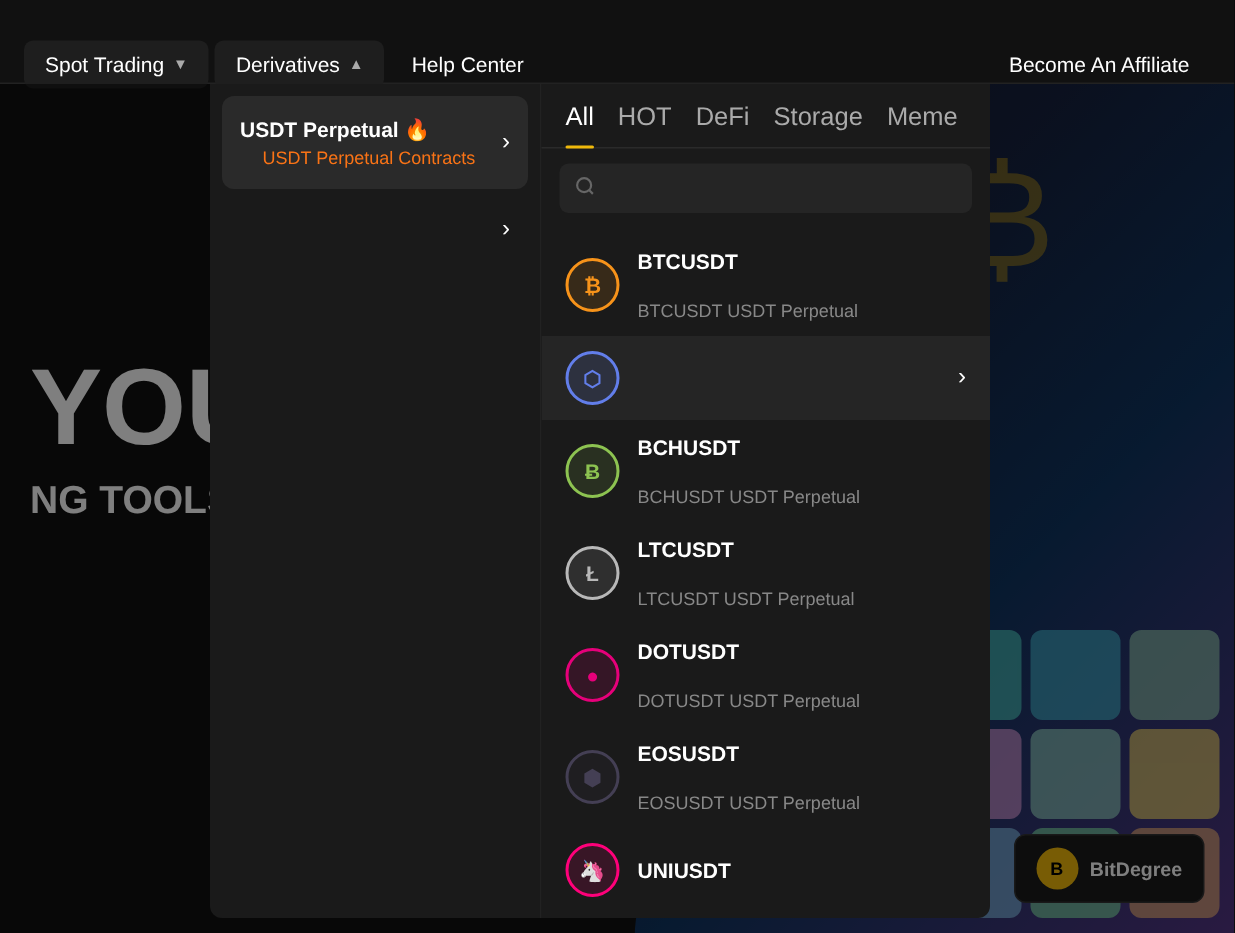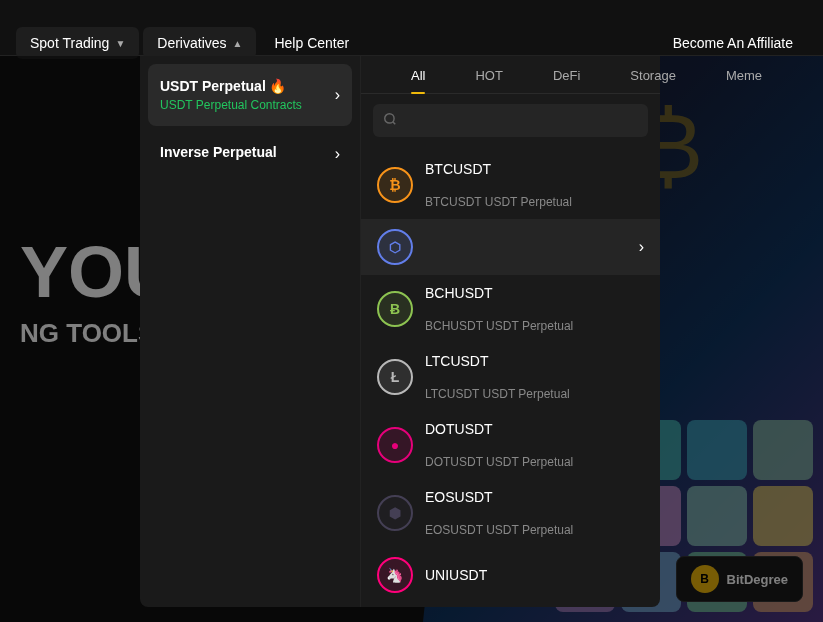--- a/index.html
+++ b/index.html
@@ -77,22 +77,23 @@
     .left-item-title {
       color: #fff;
       font-size: 14px;
       font-weight: 600;
       display: flex;
       align-items: center;
       gap: 6px;
       margin-bottom: 4px;
     }
     .left-item-sub {
-      color: #22c55e;
+      color: #f97316;
       font-size: 12px;
+      margin-left: 15px;
     }
     .left-arrow {
       color: #fff;
       font-size: 16px;
     }
 
     
     .right-panel {
       background: #1a1a1a;
       width: 300px;
@@ -105,26 +106,25 @@
     
     .tabs-row {
       display: flex;
       align-items: center;
       padding: 12px 16px 0;
       gap: 16px;
       border-bottom: 1px solid #2a2a2a;
     }
     .tab-item {
       color: #aaa;
-      font-size: 13px;
+      font-size: 17px;
       font-weight: 500;
       padding-bottom: 10px;
       cursor: pointer;
       position: relative;
-      margin-left: 34px;
     }
     .tab-item.active {
       color: #fff;
     }
     .tab-item.active::after {
       content: '';
       position: absolute;
       bottom: -1px;
       left: 0;
       right: 0;
@@ -182,21 +182,21 @@
       display: flex;
       align-items: center;
       justify-content: center;
       font-size: 18px;
       flex-shrink: 0;
     }
     .coin-info { flex: 1; }
     .coin-name {
       color: #fff;
       font-size: 14px;
-      font-weight: 400;
+      font-weight: 700;
     }
     .coin-desc {
       color: #888;
       font-size: 12px;
       margin-top: 18px;
     }
     .coin-arrow {
       color: #fff;
       font-size: 16px;
     }
@@ -358,23 +358,20 @@
     <div class="left-item-content">
       <div class="left-item-title">
         USDT Perpetual 🔥
       </div>
       <div class="left-item-sub">USDT Perpetual Contracts</div>
     </div>
     <span class="left-arrow">›</span>
   </div>
       <div class="left-item">
     <div class="left-item-content">
-      <div class="left-item-title">
-        Inverse Perpetual
-      </div>
     </div>
     <span class="left-arrow">›</span>
   </div>
     </div>
 
   <div class="right-panel">
     <div class="tabs-row" id="tabs-container">
         <div class="tab-item active">All</div>
         <div class="tab-item">HOT</div>
         <div class="tab-item">DeFi</div>

